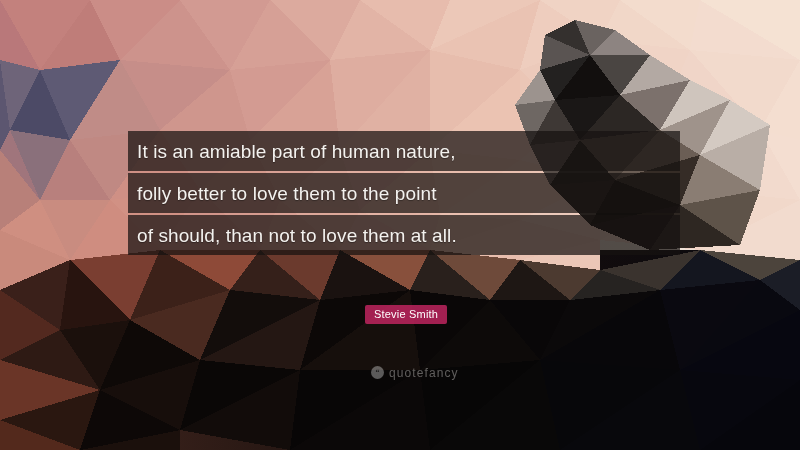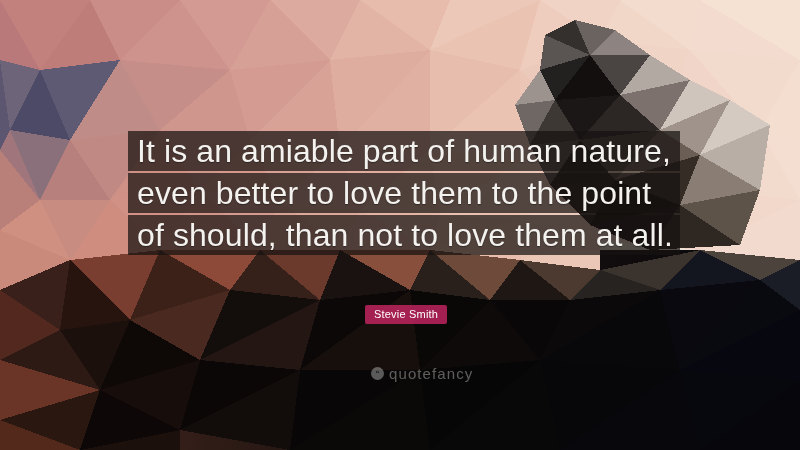--- a/index.html
+++ b/index.html
@@ -37,21 +37,21 @@
     background: rgba(22, 18, 17, 0.72);
     height: 40px;
     box-sizing: border-box;
     display: flex;
     align-items: center;
     padding: 0 9px 0 9px;
     white-space: nowrap;
   }
   .quote-line span {
     color: #f4f2ef;
-    font-size: 32px;
+    font-size: 19px;
     font-weight: 300;
     letter-spacing: 0.1px;
     line-height: 1;
     font-family: "Liberation Sans", sans-serif;
     text-shadow: 0 1px 1px rgba(0,0,0,0.35);
   }
 
   
   #author-badge {
     position: absolute;
@@ -91,21 +91,21 @@
     align-items: center;
     justify-content: center;
     font-size: 8px;
     color: #3a3a3a;
     line-height: 1;
     font-weight: 700;
     font-family: "Liberation Serif", serif;
   }
   #watermark-text {
     color: #d8d5d2;
-    font-size: 15px;
+    font-size: 12px;
     letter-spacing: 1.1px;
     font-weight: 400;
     line-height: 1;
   }
 </style>
 </head>
 <body>
 
 <div id="stage">
 
@@ -300,21 +300,21 @@
     </g>
 
     <rect x="0" y="0" width="800" height="450" fill="none"></rect>
   </svg>
 
   <div id="quote-block">
     <div class="quote-line">
       <span>It is an amiable part of human nature,</span>
     </div>
     <div class="quote-line">
-      <span>even better to love them to the point</span>
+      <span>folly better to love them to the point</span>
     </div>
     <div class="quote-line">
       <span>of should, than not to love them at all.</span>
     </div>
   </div>
 
   <div id="author-badge">
     <span>Stevie Smith</span>
   </div>
 

